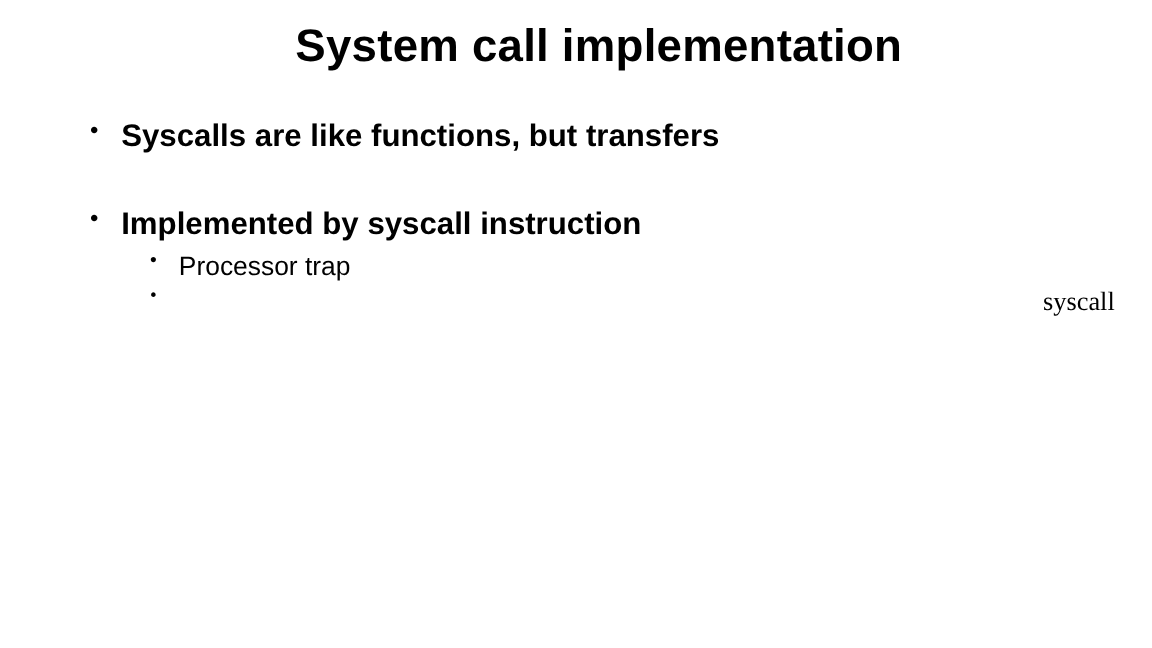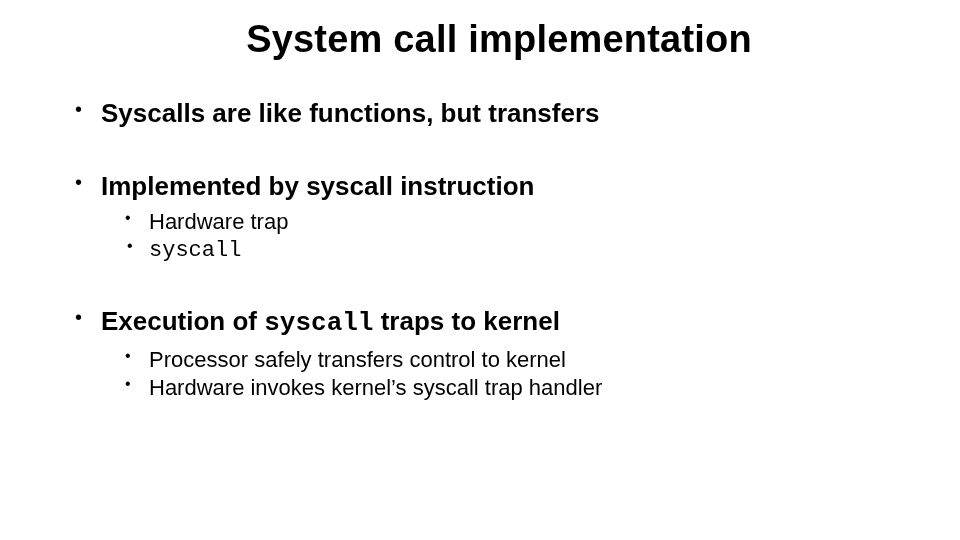--- a/index.html
+++ b/index.html
@@ -60,47 +60,41 @@
     line-height: 1.3;
   }
   ul.lvl2 > li::before {
     content: "•";
     position: absolute;
     left: 6px;
     top: 0;
     font-size: 16px;
   }
   .mono {
-    font-family: Liberation Mono, monospace;
+    font-family: Liberation Serif, serif;
+    text-align: right;
   }
 </style>
 </head>
 <body>
 
 <div class="slide">
 
   <h1 class="title">System call implementation</h1>
 
   <ul class="lvl1">
 
     <li>
       <span>Syscalls are like functions, but transfers</span>
     </li>
 
     <li>
       <span>Implemented by syscall instruction</span>
       <ul class="lvl2">
-        <li>Hardware trap</li>
+        <li>Processor trap</li>
         <li class="mono">syscall</li>
       </ul>
     </li>
 
-    <li>
-      <span>Execution of </span><span class="mono">syscall</span><span> traps to kernel</span>
-      <ul class="lvl2">
-        <li>Processor safely transfers control to kernel</li>
-        <li>Hardware invokes kernel’s syscall trap handler</li>
-      </ul>
-    </li>
 
   </ul>
 
 </div>
 
 </body></html>

